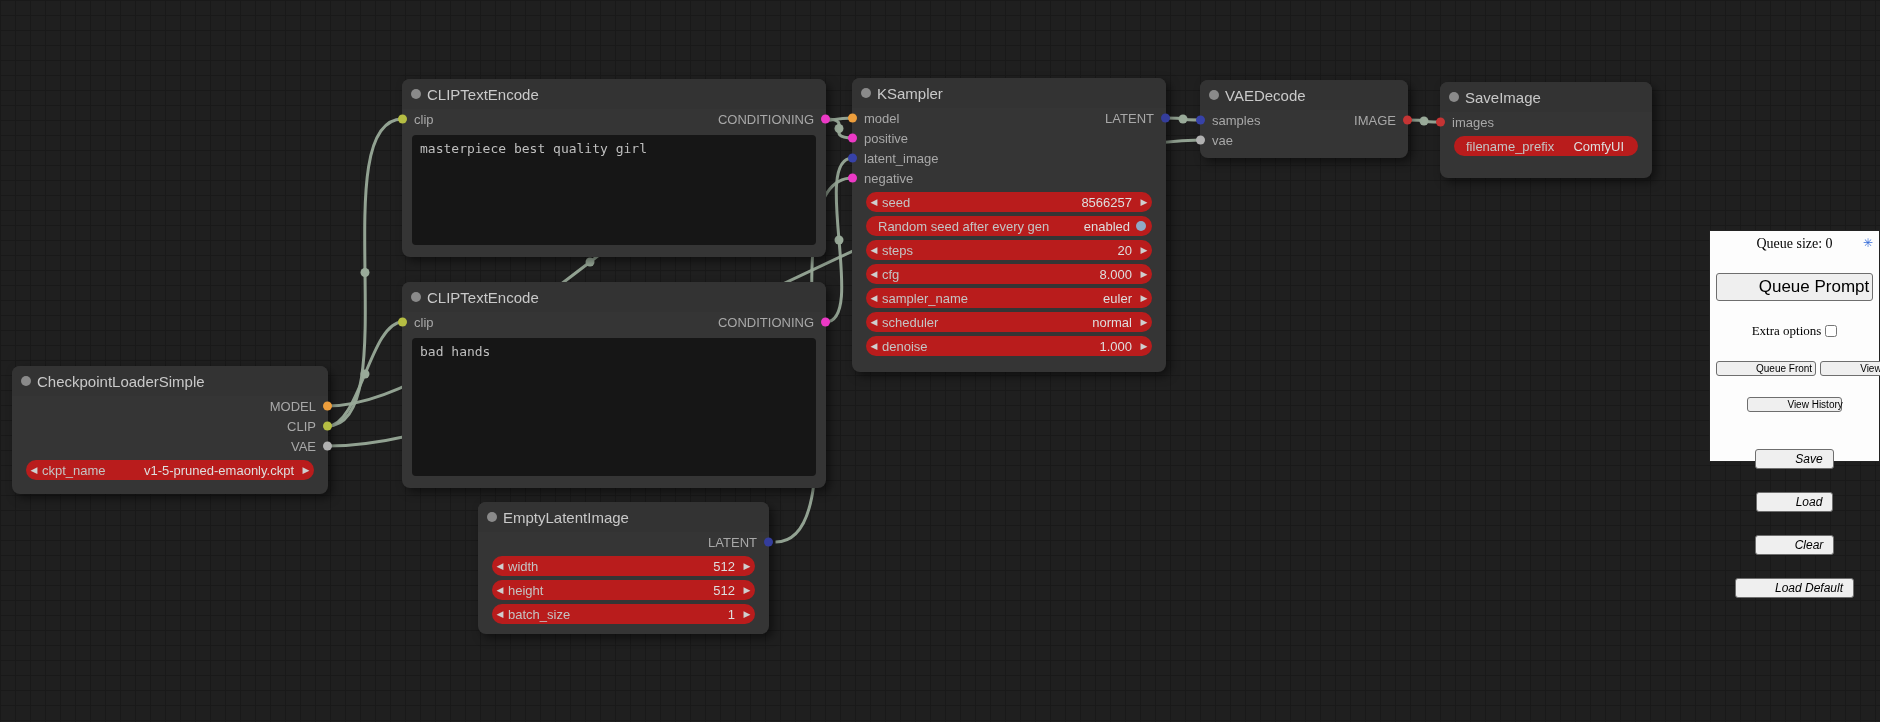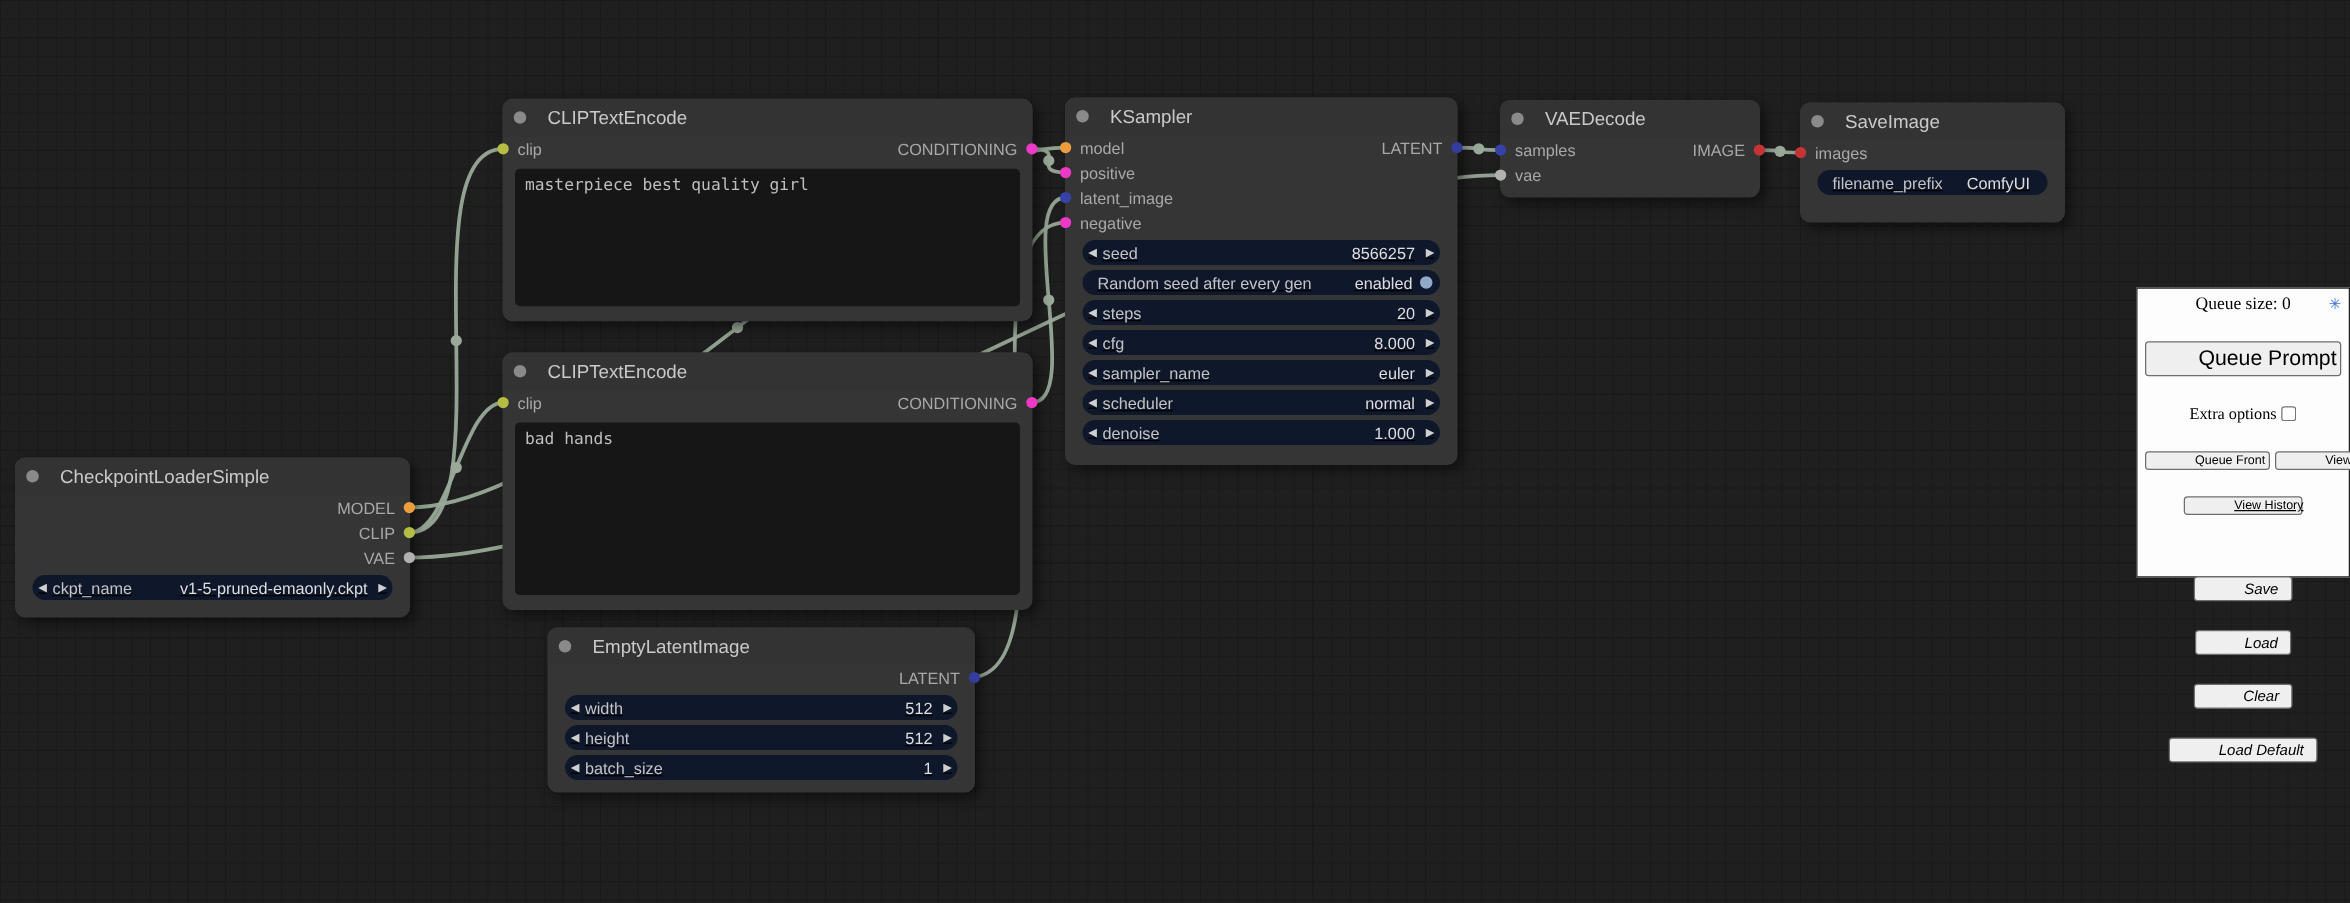--- a/index.html
+++ b/index.html
@@ -13,33 +13,33 @@
       linear-gradient(90deg,#151515 1px, transparent 1px);
     background-size:15px 15px,15px 15px,150px 150px,150px 150px;
     font-family:"Liberation Sans",sans-serif;
   }
   #wires{position:absolute;left:0;top:0;z-index:1;pointer-events:none;}
   .node{
     position:absolute;z-index:2;background:#353535;border-radius:8px;
     box-shadow:4px 4px 10px rgba(0,0,0,.5);
   }
   .ntitle{
-    height:30px;display:flex;align-items:center;gap:17px;padding:0 9px;
+    height:30px;display:flex;align-items:center;gap:6px;padding:0 9px;
     background:#333333;border-radius:8px 8px 0 0;color:#c9c9c9;font-size:15px;
   }
   .tdot{width:10px;height:10px;border-radius:50%;flex:none;background:#8a8a8a;}
   .srow{position:relative;height:20px;display:flex;align-items:center;padding:0 12px;font-size:13px;color:#a8a8a8;}
   .srow.out{justify-content:flex-end;}
   .srow.duo{justify-content:space-between;}
   .port{position:absolute;top:50%;width:9px;height:9px;border-radius:50%;transform:translateY(-50%);background:#aaa;}
   .port.pl{left:-4px;}
   .port.pr{right:-4px;}
   .widget{
-    height:20px;border-radius:10px;margin:4px 14px 0;background:#0f172a;
-    display:flex;align-items:center;font-size:13px;text-decoration:underline;
+    height:20px;border-radius:10px;margin:4px 14px 0;background:#b91c1c;
+    display:flex;align-items:center;font-size:13px;
   }
   .warr{width:16px;text-align:center;font-size:9px;color:#cfcfcf;flex:none;}
   .wlabel{color:#c4c4c4;white-space:nowrap;}
   .wvalue{margin-left:auto;color:#dedede;white-space:nowrap;margin-right:4px;}
   .widget.noarr .wlabel{margin-left:12px;}
   .widget.noarr .wvalue{margin-right:14px;}
   .toggle-dot{width:10px;height:10px;border-radius:50%;margin:0 6px;flex:none;background:#8fa9c7;}
   .ta{
     margin:6px 10px 0;background:#161616;border-radius:4px;padding:6px 8px;
     color:#bfbfbf;font-family:"DejaVu Sans Mono",monospace;font-size:13px;
@@ -56,21 +56,21 @@
   .gear{position:absolute;right:0;top:2px;color:#3a6fd8;font-size:12px;line-height:12px;cursor:pointer;}
   .menu button{
     background:#efefef;border:1px solid #6e6e6e;border-radius:3px;color:#000;
     font-family:"Liberation Sans",sans-serif;cursor:pointer;padding-left:39px;
   }
   .qp-btn{width:100%;font-size:17px;padding:3px 0;}
   .extra{font-size:13px;display:flex;align-items:center;gap:4px;margin:1px 0;}
   .extra input{width:12px;height:12px;margin:0;}
   .qrow{display:flex;gap:4px;width:100%;}
   .sm-btn{font-size:10px;padding:1px 3px;flex:1;white-space:nowrap;}
-  .vh{flex:none;width:60%;margin-bottom:20px;text-decoration:underline;}
+  .vh{flex:none;width:60%;margin-bottom:8px;}
   .lg-btn{font-size:12px;padding:2px 10px;margin-top:2px;font-style:italic;}
   .first-big{margin-top:8px;}
 </style>
 </head>
 <body>
 
 <div id="stage">
 
   <svg id="wires" width="1880" height="722">
       <path d="M 327.5 406 C 477.20157814799416 406, 702.7984218520058 118, 852.5 118" fill="none" stroke="#99AA99" stroke-width="3" stroke-opacity="0.95"></path>
@@ -237,21 +237,21 @@
     <div class="srow">
       <span>images</span>
       <span class="port pl" style="background: rgb(197, 52, 52);"></span>
     </div>
     <div class="widget noarr">
       <span class="wlabel">filename_prefix</span>
       <span class="wvalue">ComfyUI</span>
     </div>
   </div>
 
-  <div class="node" style="left:438px;top:502px;width:342px;height:132px">
+  <div class="node" style="left:478px;top:502px;width:291px;height:132px">
     <div class="ntitle">
       <span class="tdot" style="background: rgb(138, 138, 138);"></span>
       <span>EmptyLatentImage</span>
     </div>
     <div class="srow out">
       <span>LATENT</span>
       <span class="port pr" style="background: rgb(52, 61, 156);"></span>
     </div>
     <div class="widget">
       <span class="warr">◀</span>

